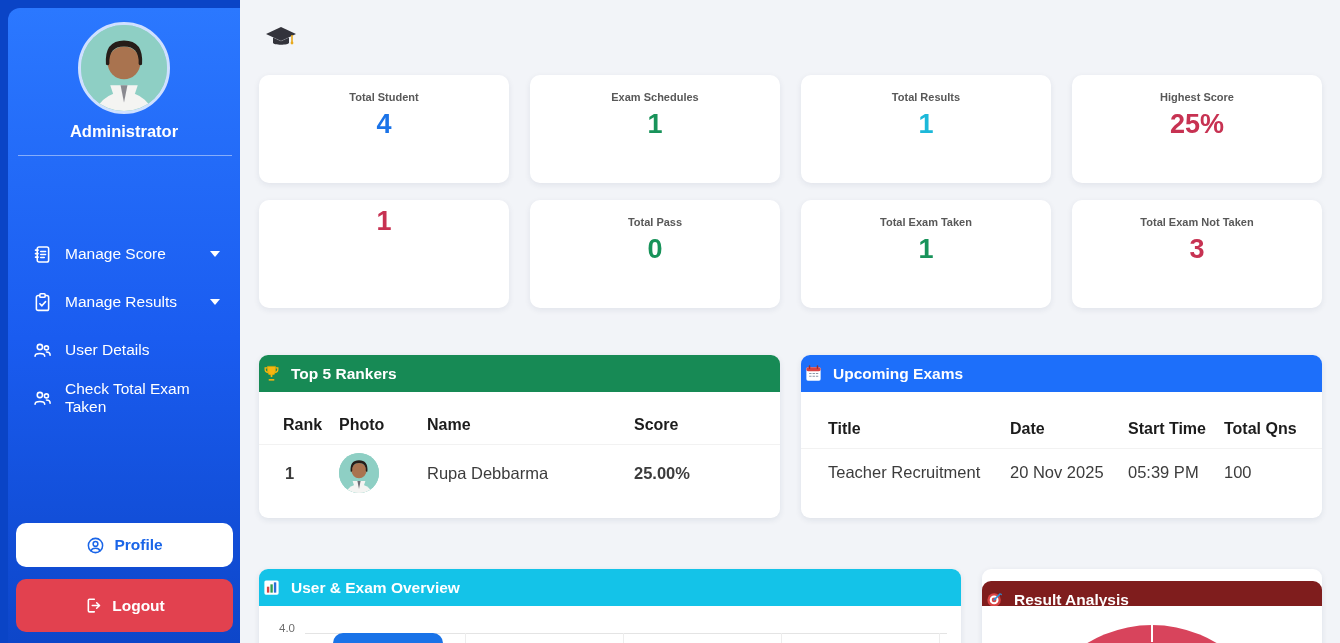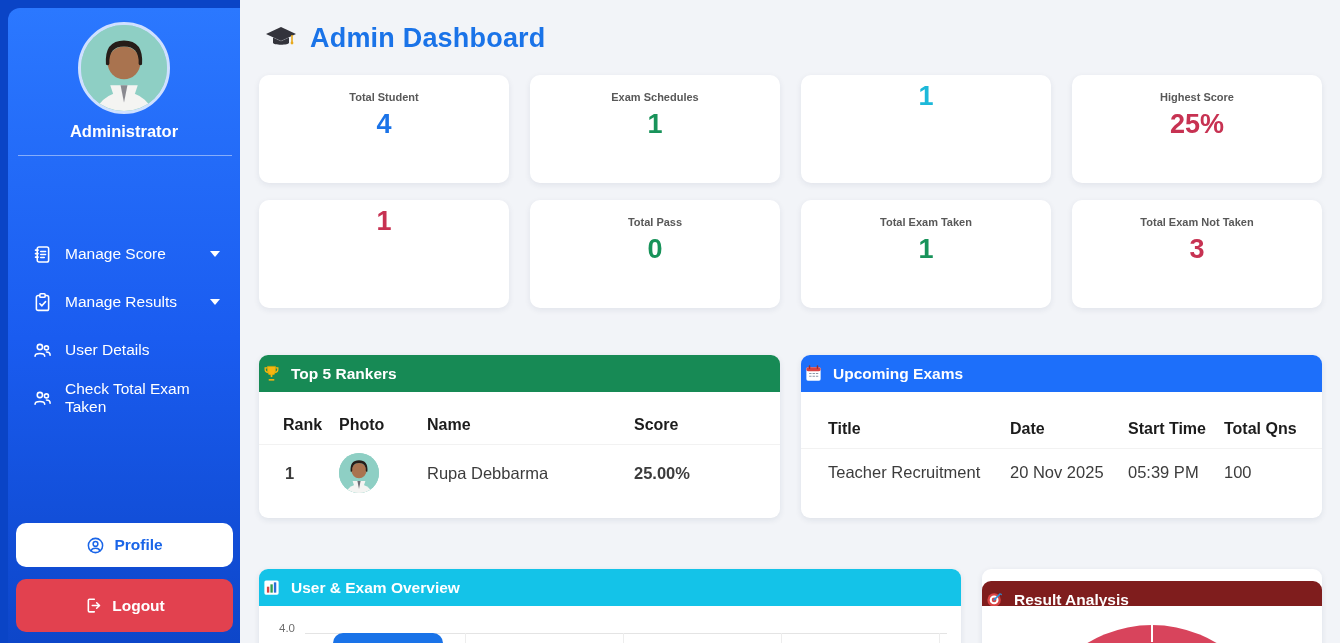--- a/index.html
+++ b/index.html
@@ -157,32 +157,32 @@
 
   <div class="main">
 
     <div class="page-title">
       <svg class="cap" viewBox="0 0 32 32">
         <path d="M16 5 L31 12 L16 19 L1 12 Z" fill="#33333b"></path>
         <path d="M8 15.5 v5.2 c0 2.6 16 2.6 16 0 v-5.2 l-8 3.7z" fill="#33333b"></path>
         <path d="M27 13 v7" stroke="#e8a91d" stroke-width="1.6" fill="none"></path>
         <circle cx="27" cy="21" r="1.4" fill="#e8a91d"></circle>
       </svg>
-      <h1>Admin Dashboard</h1>
     </div>
 
     <div class="stat-card" style="left:19px; top:75px;">
       <div class="lbl">Total Student</div>
       <div class="val" style="color: rgb(26, 115, 232);">4</div>
     </div>
     <div class="stat-card" style="left:290px; top:75px;">
       <div class="lbl">Exam Schedules</div>
       <div class="val" style="color: rgb(24, 147, 90);">1</div>
     </div>
     <div class="stat-card" style="left:561px; top:75px;">
+      <div class="lbl">Total Results</div>
       <div class="val" style="color: rgb(28, 184, 217);">1</div>
     </div>
     <div class="stat-card" style="left:832px; top:75px;">
       <div class="lbl">Highest Score</div>
       <div class="val" style="color: rgb(199, 50, 82);">25%</div>
     </div>
 
     <div class="stat-card" style="left:19px; top:200px;">
       <div class="val" style="color: rgb(199, 50, 82);">1</div>
     </div>

